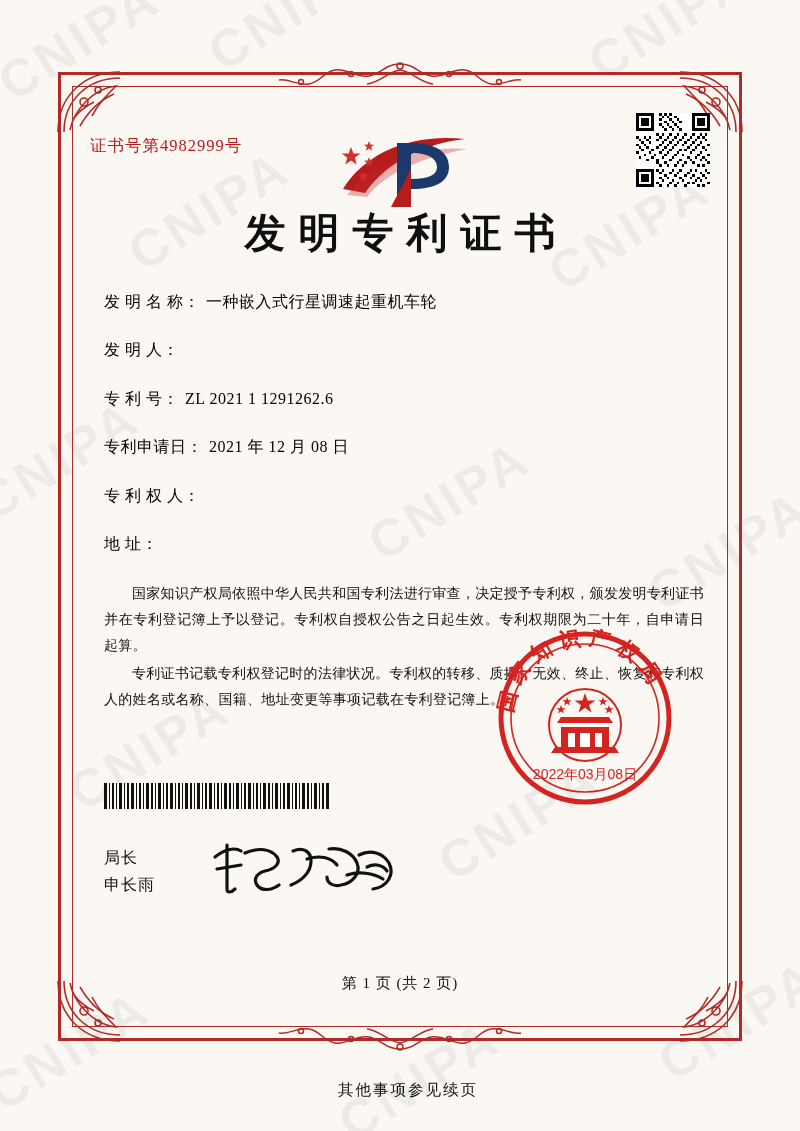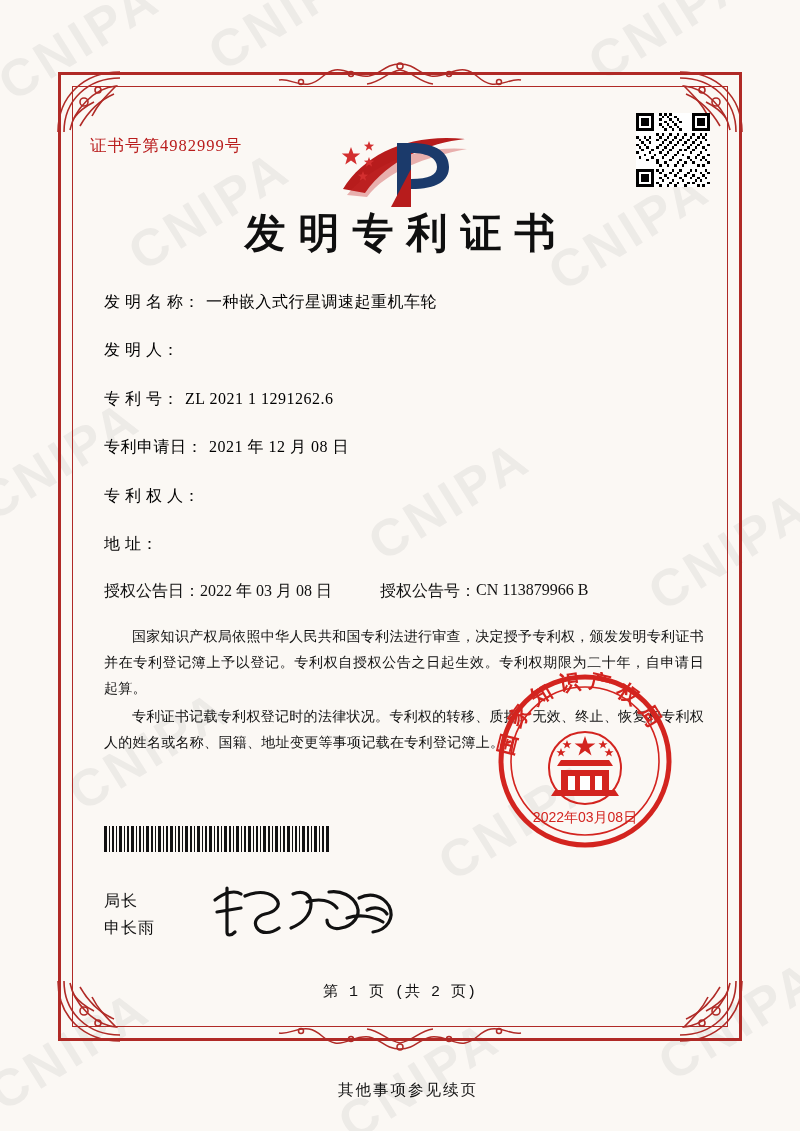--- a/index.html
+++ b/index.html
@@ -199,23 +199,22 @@
     left: 16px; right: 0;
     bottom: 30px;
     text-align: center;
     font-size: 15.5px;
     color: #111;
     letter-spacing: 2px;
   }
   .page-num-wrap {
     position: absolute;
     left: 72px; right: 72px;
-    bottom: 112px;
+    bottom: 120px;
     height: 44px;
-    font-family: Liberation Mono, monospace;
   }
 </style>
 </head>
 <body>
 
 <div class="page">
 
   <div class="watermark wm1">CNIPA</div>
   <div class="watermark wm2">CNIPA</div>
   <div class="watermark wm3">CNIPA</div>
@@ -528,30 +527,20 @@
       <span class="label">专利申请日：</span>
       <span class="value">2021 年 12 月 08 日</span>
     </div>
     <div class="field">
       <span class="label">专 利 权 人：</span>
     </div>
     <div class="field">
       <span class="label">地 址：</span>
     </div>
 
-    <div class="field-wide">
-      <span class="pair">
-        <span class="label">授权公告日：</span>
-        <span class="value">2022 年 03 月 08 日</span>
-      </span>
-      <span class="pair second">
-        <span class="label">授权公告号：</span>
-        <span class="value">CN 113879966 B</span>
-      </span>
-    </div>
 
     <p class="para">国家知识产权局依照中华人民共和国专利法进行审查，决定授予专利权，颁发发明专利证书并在专利登记簿上予以登记。专利权自授权公告之日起生效。专利权期限为二十年，自申请日起算。</p>
     <p class="para">专利证书记载专利权登记时的法律状况。专利权的转移、质押、无效、终止、恢复和专利权人的姓名或名称、国籍、地址变更等事项记载在专利登记簿上。</p>
 
     <svg class="barcode" viewBox="0 0 230 26" shape-rendering="crispEdges">
       <g fill="#111">
         <rect x="0" y="0" width="3" height="26"></rect>
           <rect x="5" y="0" width="1" height="26"></rect>
         <rect x="8" y="0" width="2" height="26"></rect>
           <rect x="12" y="0" width="1" height="26"></rect>

